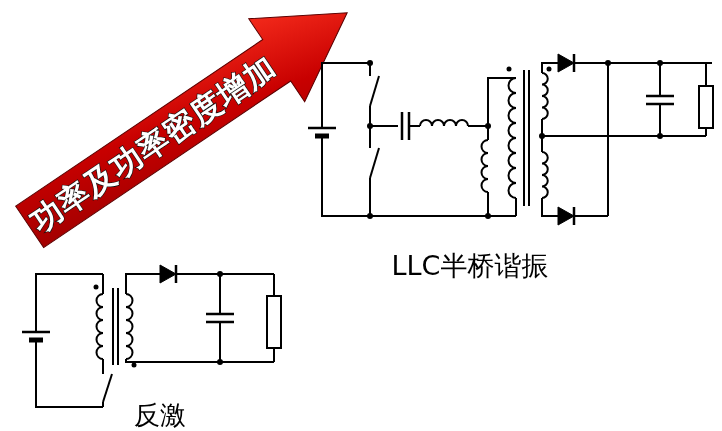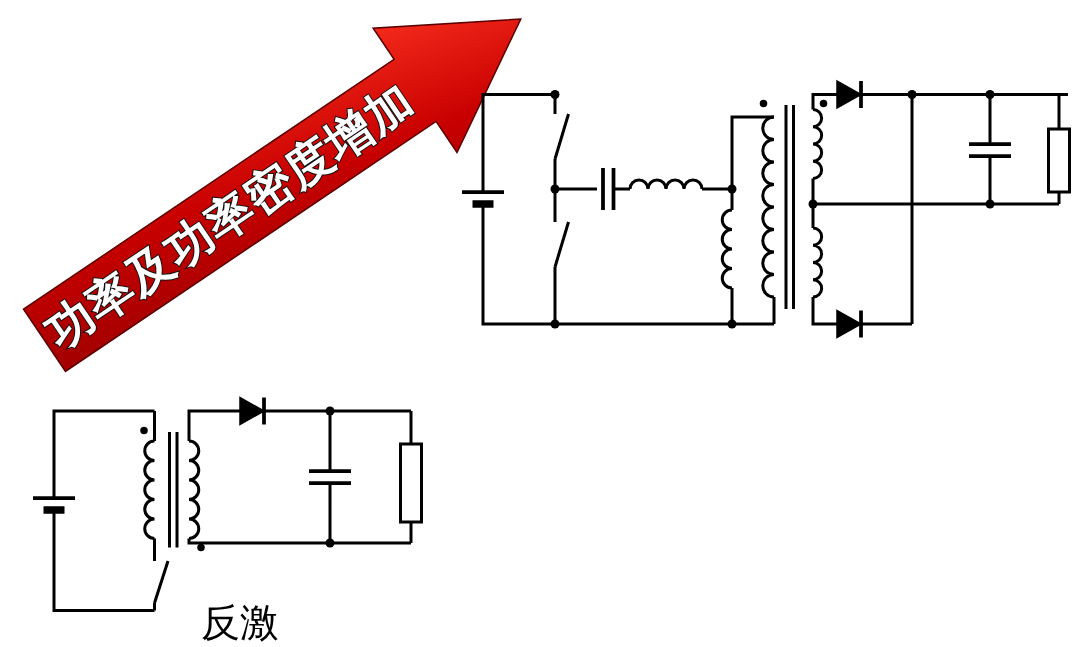--- a/index.html
+++ b/index.html
@@ -151,15 +151,16 @@
 
     <path class="plate" d="M198,52 H226 M198,60 H226"></path>
     <rect x="259" y="34" width="14" height="52"></rect>
 
     <g>
       <circle cx="212" cy="12" r="3"></circle>
       <circle cx="212" cy="100" r="3"></circle>
     </g>
   </svg>
 
+  <div class="cap-label llc-label">LLC半桥谐振</div>
   <div class="cap-label flyback-label">反激</div>
 
 </div>
 
 </body></html>

